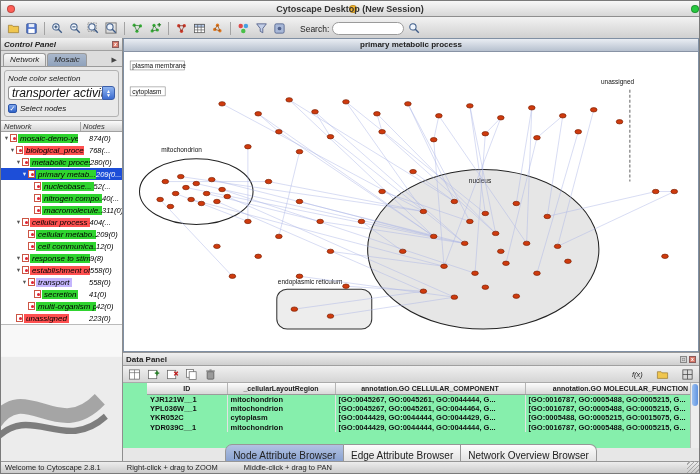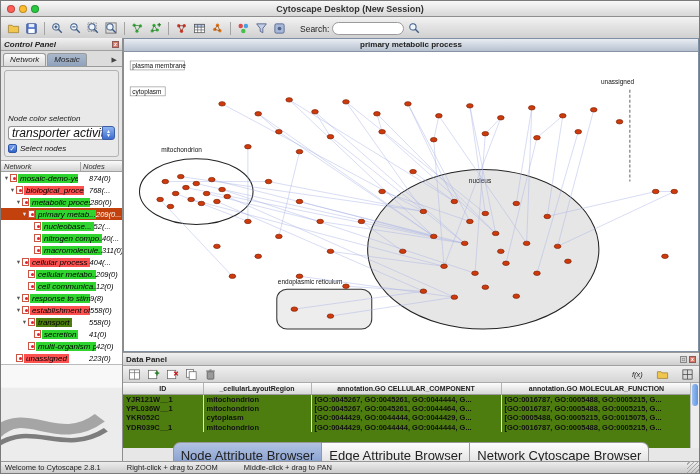--- a/index.html
+++ b/index.html
@@ -2,21 +2,21 @@
 <html><head>
 <meta charset="utf-8">
 <style>
   *{margin:0;padding:0;box-sizing:border-box;}
   html,body{width:700px;height:474px;overflow:hidden;}
   body{font-family:"Liberation Sans","DejaVu Sans",sans-serif;background:#cfcfcf;}
   .app{position:relative;width:700px;height:474px;background:#e3e3e3;overflow:hidden;border:1px solid #7a7a7a;}
   svg{font-family:inherit;display:block;}
 
   
-  .titlebar{height:16px;background:linear-gradient(#f8f8f8,#d7d7d7);border-bottom:1px solid #8e8e8e;display:flex;align-items:center;position:relative;}
+  .titlebar{height:16px;background:linear-gradient(#f8f8f8,#d7d7d7);border-bottom:1px solid #8e8e8e;display:flex;align-items:center;position:relative;justify-content:space-between;}
   .tl{width:8px;height:8px;border-radius:50%;border:1px solid rgba(0,0,0,.25);flex:none;}
   .tl.red{background:#ff5f57;margin-left:6px;}
   .tl.yellow{background:#febc2e;margin-left:4px;}
   .tl.green{background:#28c840;margin-left:4px;}
   .titlebar .title{position:absolute;left:0;right:0;text-align:center;font-size:9px;font-weight:bold;color:#333;pointer-events:none;}
 
   
   .toolbar{height:24px;background:linear-gradient(#f2f2f2,#cdcdcd);border-bottom:1px solid #969696;display:flex;align-items:center;padding:0 4px;}
   .tb-icon{width:17px;height:16px;border-radius:3px;display:inline-flex;align-items:center;justify-content:center;flex:none;}
   .tb-icon svg{width:13px;height:13px;}
@@ -33,64 +33,64 @@
   .cp-titlebar,.dp-titlebar{height:13px;background:linear-gradient(#f1f1f1,#cfcfcf);border-bottom:1px solid #a0a0a0;display:flex;align-items:center;padding:0 3px;font-size:8px;font-weight:bold;color:#222;flex:none;}
   .mini-btn{width:7px;height:7px;margin-left:2px;border:1px solid #8a5a5a;background:#d97a6a;color:#fff;font-size:5px;line-height:5px;text-align:center;flex:none;}
   .mini-btn.gray{background:#cfcfcf;border-color:#888;color:#444;}
   .cp-spacer{flex:1;}
   .cp-tabs{height:16px;display:flex;align-items:flex-end;padding:2px 2px 0;gap:1px;background:#dcdcdc;border-bottom:1px solid #9a9a9a;flex:none;}
   .cp-tab{font-size:8px;padding:1px 6px 2px;border:1px solid #9a9a9a;border-bottom:none;background:linear-gradient(#fafafa,#dadada);border-radius:3px 3px 0 0;color:#222;}
   .cp-tab.sel{background:linear-gradient(#aab8cc,#8fa2bc);}
   .cp-tab-arrow{margin-left:auto;font-size:7px;color:#444;padding:0 3px 2px;}
 
   .color-group{margin:3px;border:1px solid #b2b2b2;border-radius:3px;padding:3px;background:#e9e9e9;flex:none;}
-  .cg-heading{font-size:8px;color:#222;margin-bottom:3px;margin-top:40px;}
+  .cg-heading{font-size:8px;color:#222;margin-bottom:3px;}
   .combo{display:flex;height:14px;margin-bottom:4px;}
   .combo-text{flex:1;background:#fff;border:1px solid #949494;border-right:none;font-size:12px;line-height:12px;padding:0 3px;overflow:hidden;white-space:nowrap;border-radius:3px 0 0 3px;color:#111;}
   .combo-btn{width:13px;background:linear-gradient(#8fb4f0,#3c6cd0);border:1px solid #3c5ea8;border-radius:0 3px 3px 0;color:#fff;font-size:5px;display:flex;flex-direction:column;align-items:center;justify-content:center;line-height:4px;}
   .check-row{display:flex;align-items:center;gap:3px;font-size:8px;color:#111;}
   .checkbox{width:9px;height:9px;border-radius:2px;background:linear-gradient(#7fa6ec,#2f62c8);border:1px solid #2c55a8;color:#fff;font-size:7px;line-height:8px;text-align:center;font-weight:bold;flex:none;}
 
   .tree-header{height:12px;display:flex;background:linear-gradient(#fbfbfb,#d4d4d4);border-top:1px solid #a8a8a8;border-bottom:1px solid #a0a0a0;font-size:7.5px;color:#333;align-items:center;flex:none;}
   .th-net{flex:1;padding-left:3px;}
   .th-nodes{width:42px;border-left:1px solid #a8a8a8;padding-left:2px;}
   .tree-body{background:#fff;overflow:hidden;flex:none;}
   .tree-row{height:12px;display:flex;align-items:center;font-size:8px;white-space:nowrap;color:#000;}
-  .tree-row.sel{background:#c2410c;color:#fff;}
+  .tree-row.sel{background:#1d4ed8;color:#fff;}
   .tr-arrow{width:7px;font-size:5.5px;color:#555;text-align:center;flex:none;}
   .tree-row.sel .tr-arrow{color:#dce6f8;}
   .tr-icon{width:7px;height:8px;background:#fff;border:1px solid #cc5544;flex:none;margin-right:1px;position:relative;}
   .tr-icon::after{content:"";position:absolute;left:1.5px;top:2px;width:3px;height:3px;background:#d23;border-radius:50%;}
   .tr-label{padding:0 2px;flex:none;max-width:60px;overflow:hidden;color:#000;}
   .bg-green{background:#2fd42f;}
   .bg-red{background:#ff5050;}
-  .bg-blue{background:#4d7c0f;}
+  .bg-blue{background:#c4b5fd;}
   .tr-sp{flex:1;}
   .tr-count{width:33px;flex:none;font-size:7.5px;}
   .overview-thumb{flex:1;background:#e9e9e9;border-top:1px solid #bbb;overflow:hidden;}
   .overview-thumb svg{width:100%;height:100%;}
 
   
   .right-col{flex:1;display:flex;flex-direction:column;min-width:0;}
   .network-frame{height:314px;border:1px solid #8090a4;display:flex;flex-direction:column;background:#fff;flex:none;}
   .nf-titlebar{height:13px;background:linear-gradient(#e9edf3,#b7c1cf);border-bottom:1px solid #8893a5;text-align:center;font-size:8px;font-weight:bold;color:#222;line-height:12px;flex:none;}
   .nf-canvas{flex:1;position:relative;background:#fff;overflow:hidden;}
   .nf-canvas svg{position:absolute;left:0;top:0;width:100%;height:100%;}
 
   .data-panel{flex:1;display:flex;flex-direction:column;background:#e7e7e7;border-top:1px solid #999;min-height:0;}
   .dp-toolbar{height:17px;display:flex;align-items:center;padding:0 3px;gap:2px;background:linear-gradient(#f0f0f0,#d5d5d5);border-bottom:1px solid #aaa;flex:none;}
-  .dp-table-wrap{flex:1;display:flex;overflow:hidden;background:#4d7c0f;min-height:0;}
+  .dp-table-wrap{flex:1;display:flex;overflow:hidden;background:#86efac;min-height:0;padding-left:24px;}
   .dp-table{flex:1;overflow:hidden;}
   table{border-collapse:collapse;width:100%;table-layout:fixed;}
   th{font-size:7px;font-weight:bold;background:linear-gradient(#fcfcfc,#d8d8d8);border-right:1px solid #b5b5b5;border-bottom:1px solid #9b9b9b;height:11px;overflow:hidden;white-space:nowrap;color:#222;}
   td{font-size:7.5px;font-weight:bold;color:#111;height:9.5px;padding:0 3px;border-right:1px solid #e3e3e3;overflow:hidden;white-space:nowrap;}
   .dp-scrollbar{width:9px;background:#ededed;border-left:1px solid #bbb;position:relative;flex:none;}
   .dp-thumb{position:absolute;top:1px;left:1px;width:6px;height:22px;border-radius:3px;background:linear-gradient(90deg,#9cc0f0,#5f93e0);}
   .dp-tabs{height:15px;display:flex;justify-content:center;align-items:center;background:#e7e7e7;flex:none;}
-  .dp-tab{font-size:13px;padding:5px 7px;border:1px solid #979797;border-left:none;background:linear-gradient(#fdfdfd,#dadada);color:#222;}
+  .dp-tab{font-size:10px;padding:5px 7px;border:1px solid #979797;border-left:none;background:linear-gradient(#fdfdfd,#dadada);color:#222;}
   .dp-tab:first-child{border-radius:7px 0 0 7px;border-left:1px solid #979797;}
   .dp-tab:last-child{border-radius:0 7px 7px 0;}
   .dp-tab.sel{background:linear-gradient(#b2c2e2,#7e99cc);}
 
   
   .statusbar{position:absolute;bottom:0;left:0;right:0;height:12px;background:linear-gradient(#ededed,#cbcbcb);border-top:1px solid #979797;display:flex;align-items:center;font-size:7.5px;color:#222;padding-left:4px;}
   .statusbar span{margin-right:26px;}
   .grip{position:absolute;right:0;bottom:0;width:12px;height:12px;background:repeating-linear-gradient(135deg,transparent 0 2px,#a8a8a8 2px 3px);}
 </style>
 </head>
@@ -668,21 +668,21 @@
                 </tbody>
               </table>
             </div>
           <div class="dp-scrollbar">
             <div class="dp-thumb"></div>
           </div>
         </div>
         <div class="dp-tabs">
           <div class="dp-tab sel">Node Attribute Browser</div>
           <div class="dp-tab">Edge Attribute Browser</div>
-          <div class="dp-tab">Network Cytoscape Browser</div>
+          <div class="dp-tab">Network Overview Browser</div>
         </div>
       </div>
 
     </div>
   </div>
 
   <div class="statusbar">
     <span>Welcome to Cytoscape 2.8.1</span>
     <span>Right-click + drag to ZOOM</span>
     <span>Middle-click + drag to PAN</span>

